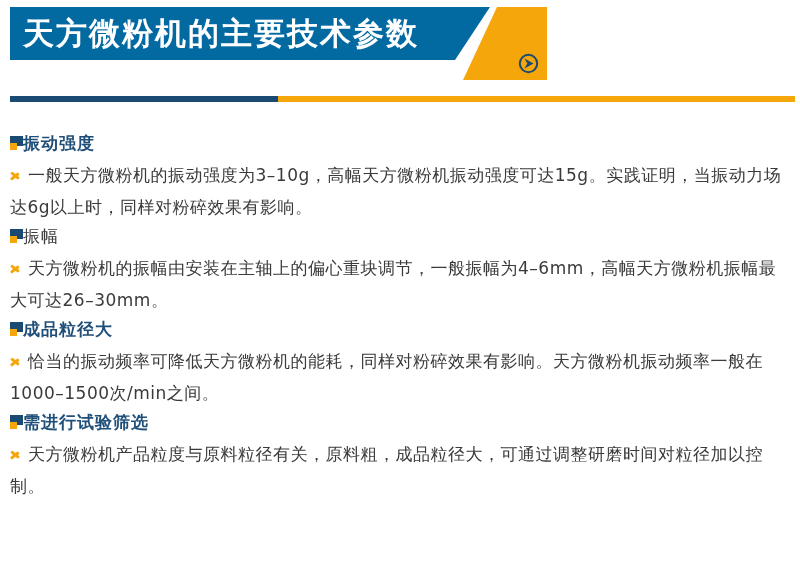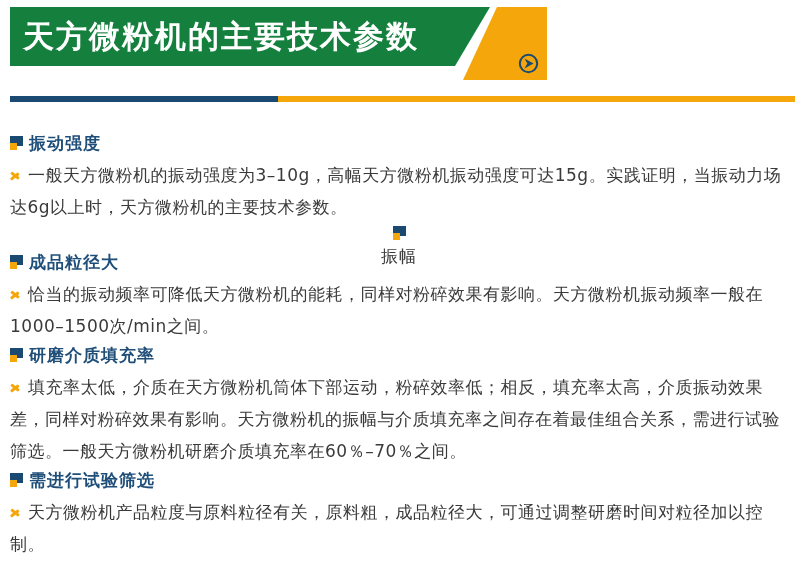--- a/index.html
+++ b/index.html
@@ -1,42 +1,42 @@
 <!DOCTYPE html>
 <html><head>
 <meta charset="utf-8">
 <style>
   html,body{margin:0;padding:0;background:#ffffff;}
   body{width:800px;height:585px;overflow:hidden;position:relative;
        font-family:"DejaVu Sans",sans-serif;}
 
   
-  .title-bar{position:absolute;left:10px;top:7px;width:480px;height:59px;
-    background:#15803d;display:flex;align-items:center;box-sizing:border-box;
+  .title-bar{position:absolute;left:10px;top:7px;width:480px;height:53px;
+    background:#0369a1;display:flex;align-items:center;box-sizing:border-box;
     padding-left:13px;
     clip-path:polygon(0 0,100% 0,calc(100% - 35px) 100%,0 100%);}
   .title-text{color:#ffffff;font-size:31px;font-weight:bold;letter-spacing:2px;
     white-space:nowrap;}
   .accent-shape{position:absolute;left:463px;top:7px;width:84px;height:73px;
     background:#F5A60B;
     clip-path:polygon(34px 0,100% 0,100% 100%,0 100%);}
   .arrow-circle{position:absolute;left:518px;top:53px;width:21px;height:21px;}
   .arrow-circle svg{display:block;}
 
   
   .divider{position:absolute;left:10px;top:96px;width:785px;height:6px;display:flex;}
   .divider .seg-navy{width:268px;height:100%;background:#1A4971;}
   .divider .seg-amber{flex:1;height:100%;background:#F5A60B;}
 
   
   .content{position:absolute;left:10px;top:130px;width:778px;}
-  .sec-heading{display:flex;align-items:center;gap:6px;height:20px;
+  .sec-heading{display:flex;align-items:center;height:20px;
     margin:3px 0 6px;font-size:17px;font-weight:bold;color:#1F4E79;
     letter-spacing:1px;}
-  .sec-heading.dark{color:#3A3A3A;font-weight:normal;flex-direction:column;}
+  .sec-heading.dark{color:#3A3A3A;font-weight:normal;}
   .sq-icon{position:relative;width:13px;height:14px;flex:0 0 13px;}
   .sq-navy{position:absolute;top:0;left:0;width:13px;height:10px;background:#1A4971;}
   .sq-amber{position:absolute;top:7px;left:0;width:7px;height:7px;background:#F5A60B;}
   .para{margin:0;font-size:17px;line-height:32px;color:#3A3A3A;
     letter-spacing:0.5px;text-align:left;}
   .chev{display:inline-block;position:relative;width:11px;height:12px;
     margin-right:7px;vertical-align:-1px;}
   .chev::before,.chev::after{content:"";position:absolute;left:1px;width:10px;
     height:3.4px;background:#F5A60B;border-radius:1px;}
   .chev::before{top:1px;transform:rotate(38deg);transform-origin:left center;}
@@ -64,54 +64,45 @@
 <div class="content">
 
   <div class="section">
     <div class="sec-heading">
       <span class="sq-icon">
           <i class="sq-navy"></i>
           <i class="sq-amber"></i>
         </span>
       <span>振动强度</span>
     </div>
-    <p class="para"><span class="chev"></span><span>一般天方微粉机的振动强度为3–10g，高幅天方微粉机振动强度可达15g。实践证明，当振动力场达6g以上时，天方微粉机的主要技术参数。</span></p>
+    <p class="para"><span class="chev"></span><span>一般天方微粉机的振动强度为3–10g，高幅天方微粉机振动强度可达15g。实践证明，当振动力场达6g以上时，同样对粉碎效果有影响。</span></p>
   </div>
 
   <div class="section">
     <div class="sec-heading dark">
       <span class="sq-icon">
           <i class="sq-navy"></i>
           <i class="sq-amber"></i>
         </span>
       <span>振幅</span>
     </div>
+    <p class="para"><span class="chev"></span><span>天方微粉机的振幅由安装在主轴上的偏心重块调节，一般振幅为4–6mm，高幅天方微粉机振幅最大可达26–30mm。</span></p>
   </div>
 
   <div class="section">
     <div class="sec-heading">
       <span class="sq-icon">
           <i class="sq-navy"></i>
           <i class="sq-amber"></i>
         </span>
       <span>成品粒径大</span>
     </div>
     <p class="para"><span class="chev"></span><span>恰当的振动频率可降低天方微粉机的能耗，同样对粉碎效果有影响。天方微粉机振动频率一般在1000–1500次/min之间。</span></p>
   </div>
 
-  <div class="section">
-    <div class="sec-heading">
-      <span class="sq-icon">
-          <i class="sq-navy"></i>
-          <i class="sq-amber"></i>
-        </span>
-      <span>研磨介质填充率</span>
-    </div>
-    <p class="para"><span class="chev"></span><span>填充率太低，介质在天方微粉机筒体下部运动，粉碎效率低；相反，填充率太高，介质振动效果差，同样对粉碎效果有影响。天方微粉机的振幅与介质填充率之间存在着最佳组合关系，需进行试验筛选。一般天方微粉机研磨介质填充率在60％–70％之间。</span></p>
-  </div>
 
   <div class="section">
     <div class="sec-heading">
       <span class="sq-icon">
           <i class="sq-navy"></i>
           <i class="sq-amber"></i>
         </span>
       <span>需进行试验筛选</span>
     </div>
     <p class="para"><span class="chev"></span><span>天方微粉机产品粒度与原料粒径有关，原料粗，成品粒径大，可通过调整研磨时间对粒径加以控制。</span></p>

